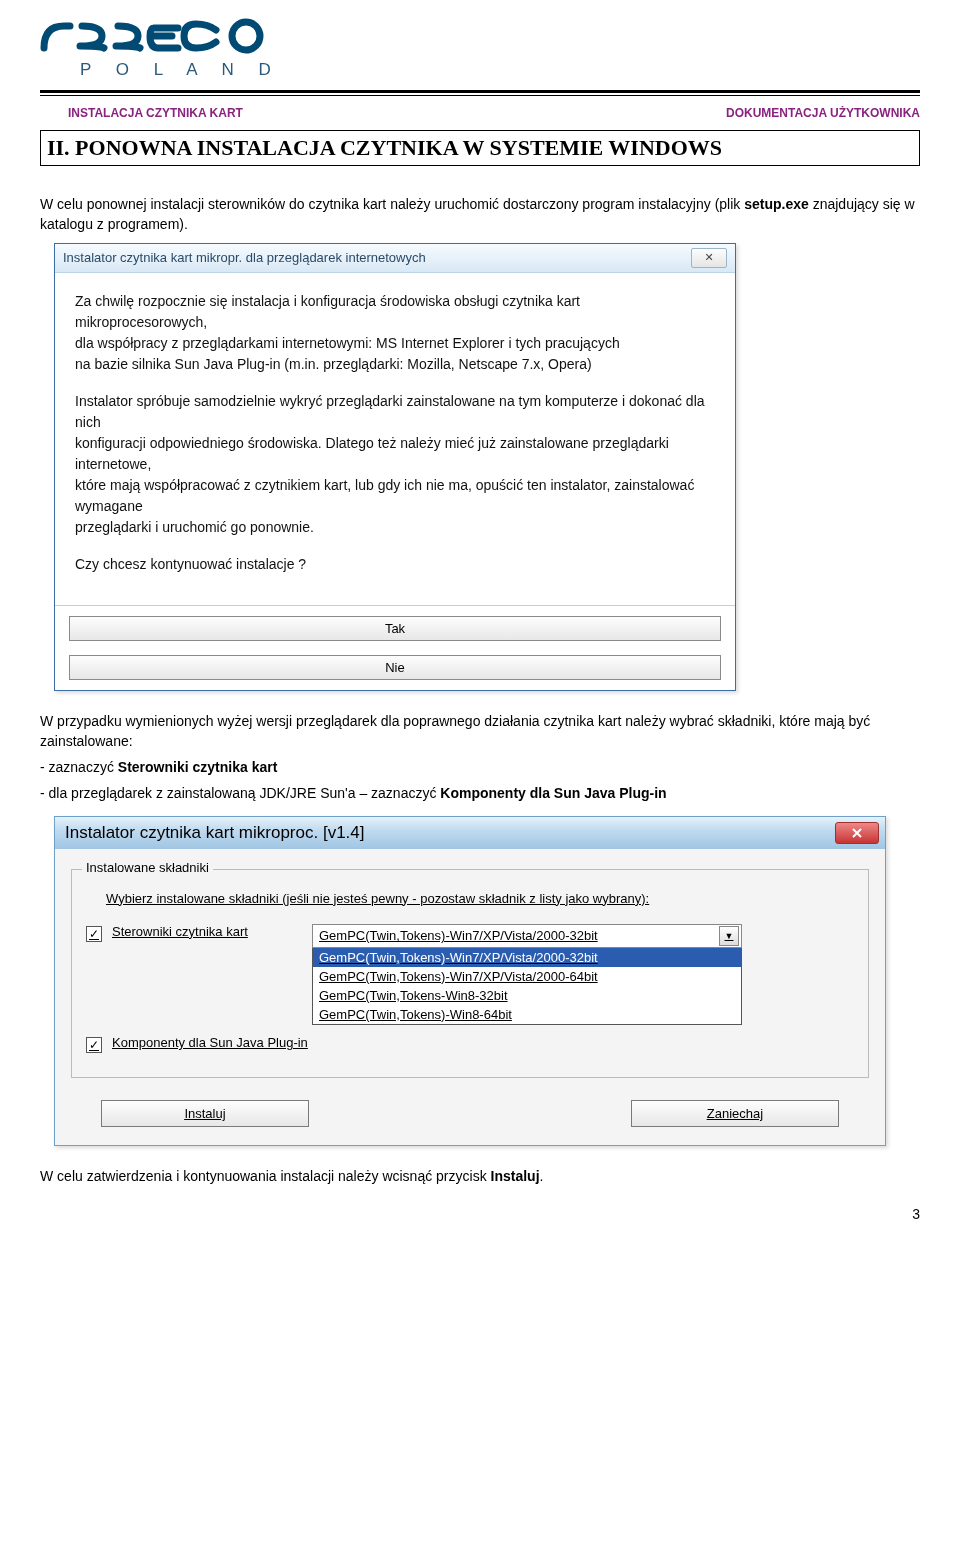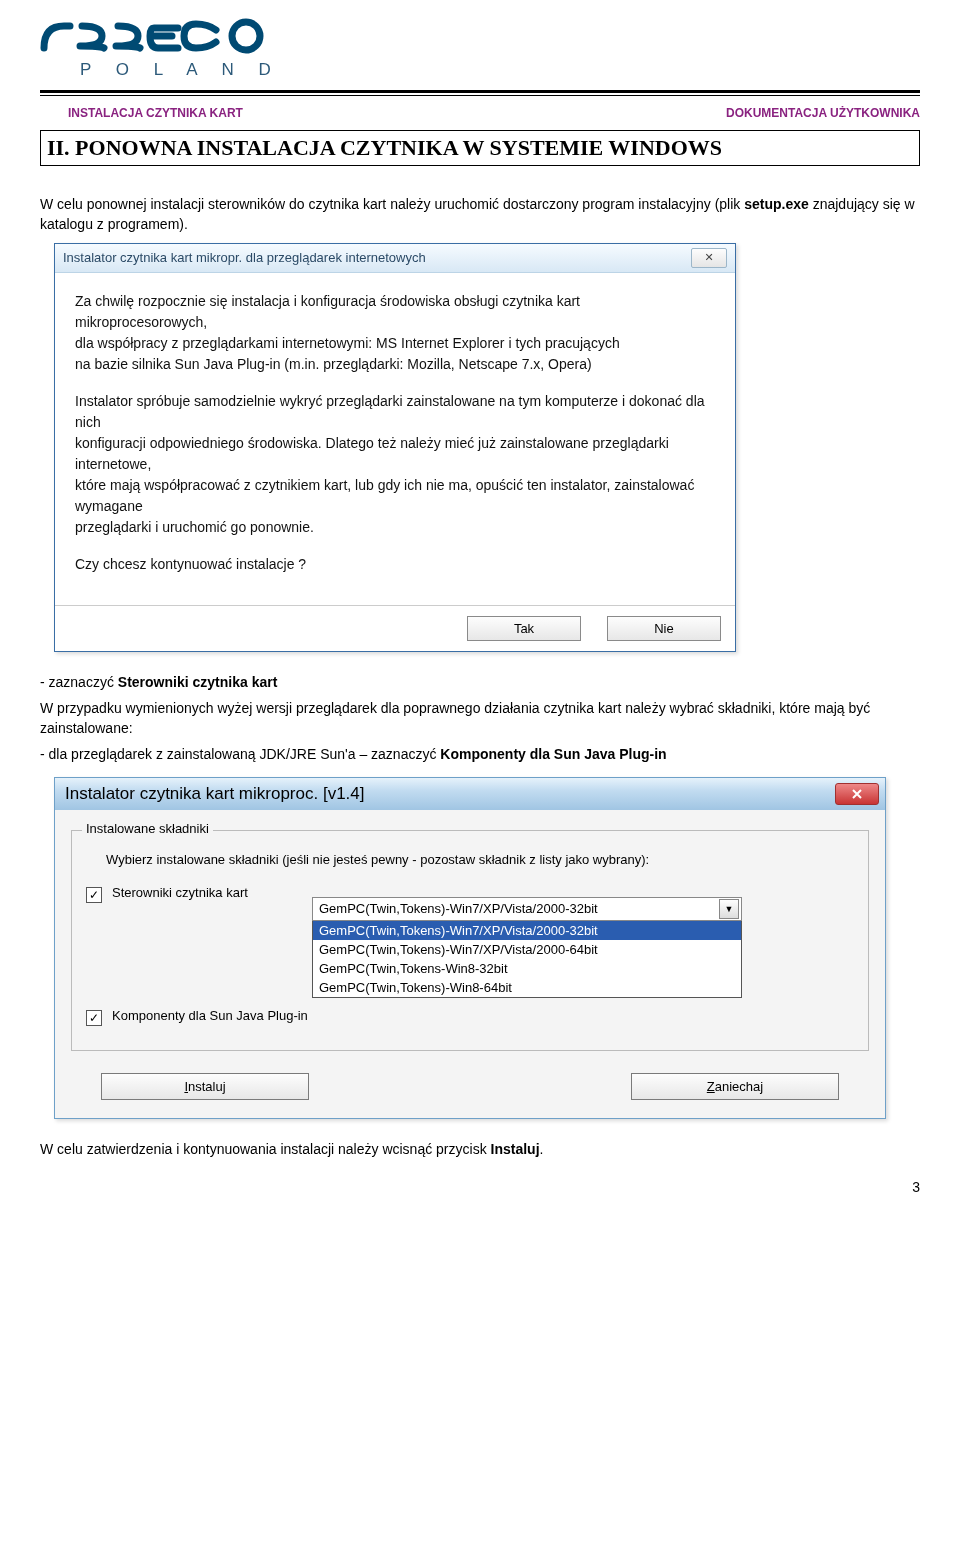--- a/index.html
+++ b/index.html
@@ -90,21 +90,22 @@
     font-size: 14px;
     color: #111;
     line-height: 1.5;
   }
   .d1-body p { margin: 0 0 16px 0; }
   .d1-footer {
     border-top: 1px solid #ccc;
     padding: 10px 14px;
     display: flex;
     justify-content: flex-end;
-    gap: 26px;
+    gap: 14px;
+    flex-direction: column;
   }
   .btn-std {
     min-width: 92px;
     padding: 4px 10px;
     background: linear-gradient(#fdfdfd, #e7e7e7);
     border: 1px solid #8a8a8a;
     font-size: 13px;
     text-align: center;
     font-family: "Segoe UI", Tahoma, sans-serif;
   }
@@ -130,21 +131,21 @@
   .d2-close {
     width: 42px; height: 20px;
     border-radius: 3px;
     background: linear-gradient(#e88, #c83434);
     border: 1px solid #a03030;
     display: flex;
     align-items: center;
     justify-content: center;
   }
   .d2-close svg { display: block; }
-  .d2-body { padding: 12px 16px 18px 16px; }
+  .d2-body { padding: 12px 16px 18px 16px; text-decoration: underline; }
   .groupbox {
     border: 1px solid #bbb;
     padding: 10px 14px 16px 14px;
     position: relative;
     margin-top: 8px;
     background: #f4f4f4;
   }
   .groupbox-legend {
     position: absolute;
     top: -10px;
@@ -165,21 +166,21 @@
     flex-shrink: 0;
     margin-top: 2px;
   }
   .cb.checked::after {
     content: "✓";
     font-size: 12px;
     line-height: 1;
     color: #000;
   }
   .row-label { font-size: 13px; width: 190px; }
-  .combo-wrap { flex: 1; max-width: 430px; margin-top: 12px; }
+  .combo-wrap { flex: 1; max-width: 430px; }
   .combo {
     height: 22px;
     border: 1px solid #888;
     background: #fff;
     display: flex;
     align-items: center;
     justify-content: space-between;
     padding: 0 2px 0 6px;
     font-size: 13px;
   }
@@ -274,24 +275,24 @@
         <span>przeglądarki i uruchomić go ponownie.</span>
       </p>
       <p>Czy chcesz kontynuować instalacje ?</p>
     </div>
     <div class="d1-footer">
       <div class="btn-std">Tak</div>
       <div class="btn-std">Nie</div>
     </div>
   </div>
 
+  <p class="body-text" style="margin-bottom:4px;">W przypadku wymienionych wyżej wersji przeglądarek dla poprawnego działania czytnika kart należy wybrać składniki, które mają być zainstalowane:</p>
   <p class="body-text" style="margin:6px 0;">
     <span>- zaznaczyć </span><span class="bold">Sterowniki czytnika kart</span>
   </p>
-  <p class="body-text" style="margin-bottom:4px;">W przypadku wymienionych wyżej wersji przeglądarek dla poprawnego działania czytnika kart należy wybrać składniki, które mają być zainstalowane:</p>
   <p class="body-text" style="margin:6px 0 12px 0;">
     <span>- dla przeglądarek z zainstalowaną JDK/JRE Sun'a – zaznaczyć </span><span class="bold">Komponenty dla Sun  Java Plug-in</span>
   </p>
 
   <div class="dialog2">
     <div class="d2-title">
       <span>Instalator czytnika kart mikroproc. [v1.4]</span>
       <span class="d2-close">
         <svg width="12" height="12" viewBox="0 0 12 12">
             <path d="M2 2 L10 10 M10 2 L2 10" stroke="#fff" stroke-width="2"></path>

